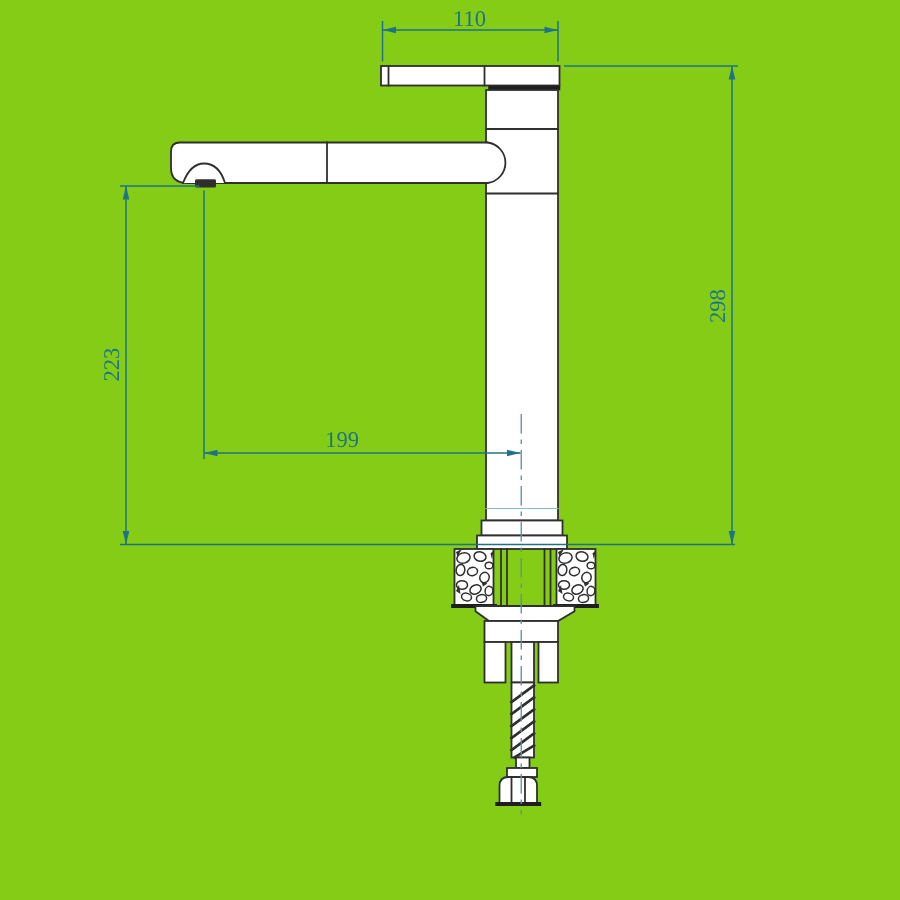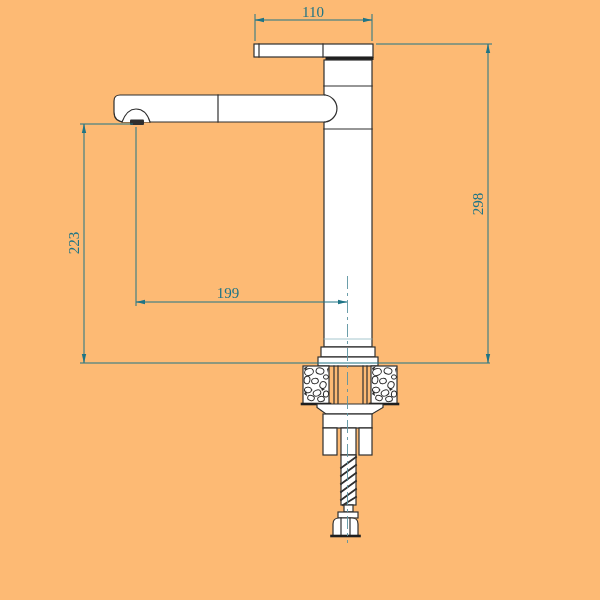--- a/index.html
+++ b/index.html
@@ -1,16 +1,16 @@
 <!DOCTYPE html>
 <html><head>
 <meta charset="utf-8">
 <style>
   html,body{margin:0;padding:0;background:#ffffff;}
-  .page{width:600px;height:600px;position:relative;background:#fdba74;overflow:hidden;text-decoration:underline;}
+  .page{width:600px;height:600px;position:relative;background:#84cc16;overflow:hidden;text-decoration:underline;}
   svg{display:block;}
   text.dim{font-family:"Liberation Serif","DejaVu Serif",serif;font-size:15px;fill:#1e7486;}
 </style>
 </head>
 <body>
 
 <div class="page">
 <svg width="600" height="600" viewBox="0 0 600 600">
 
   <g stroke="#2f2f2f" stroke-width="1.2" fill="none" stroke-linecap="square">

